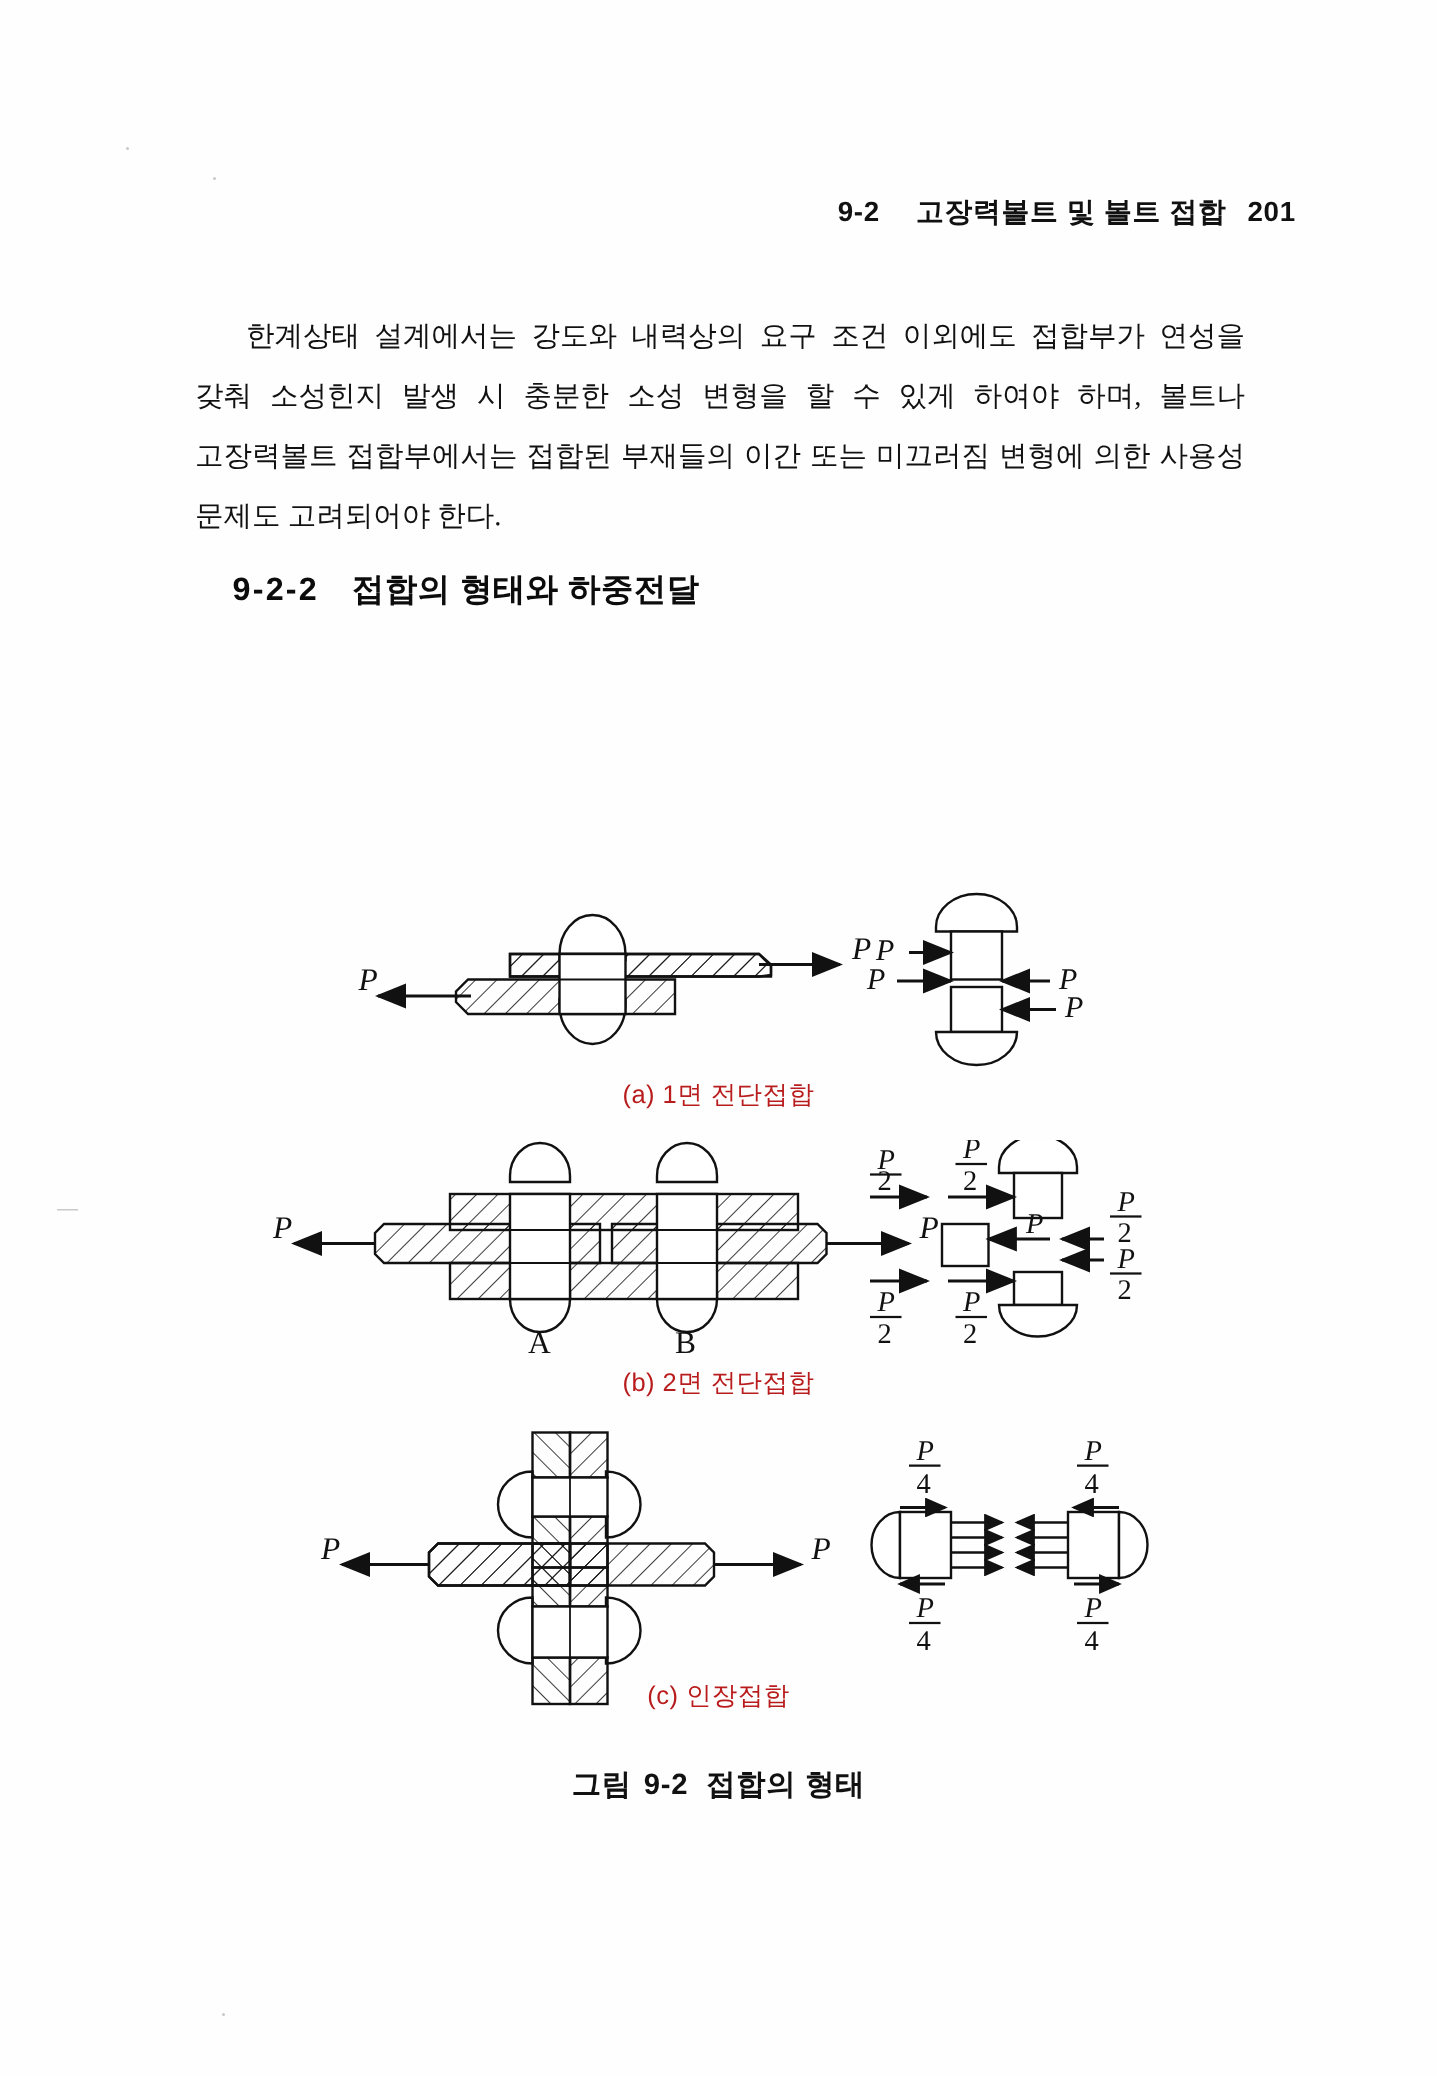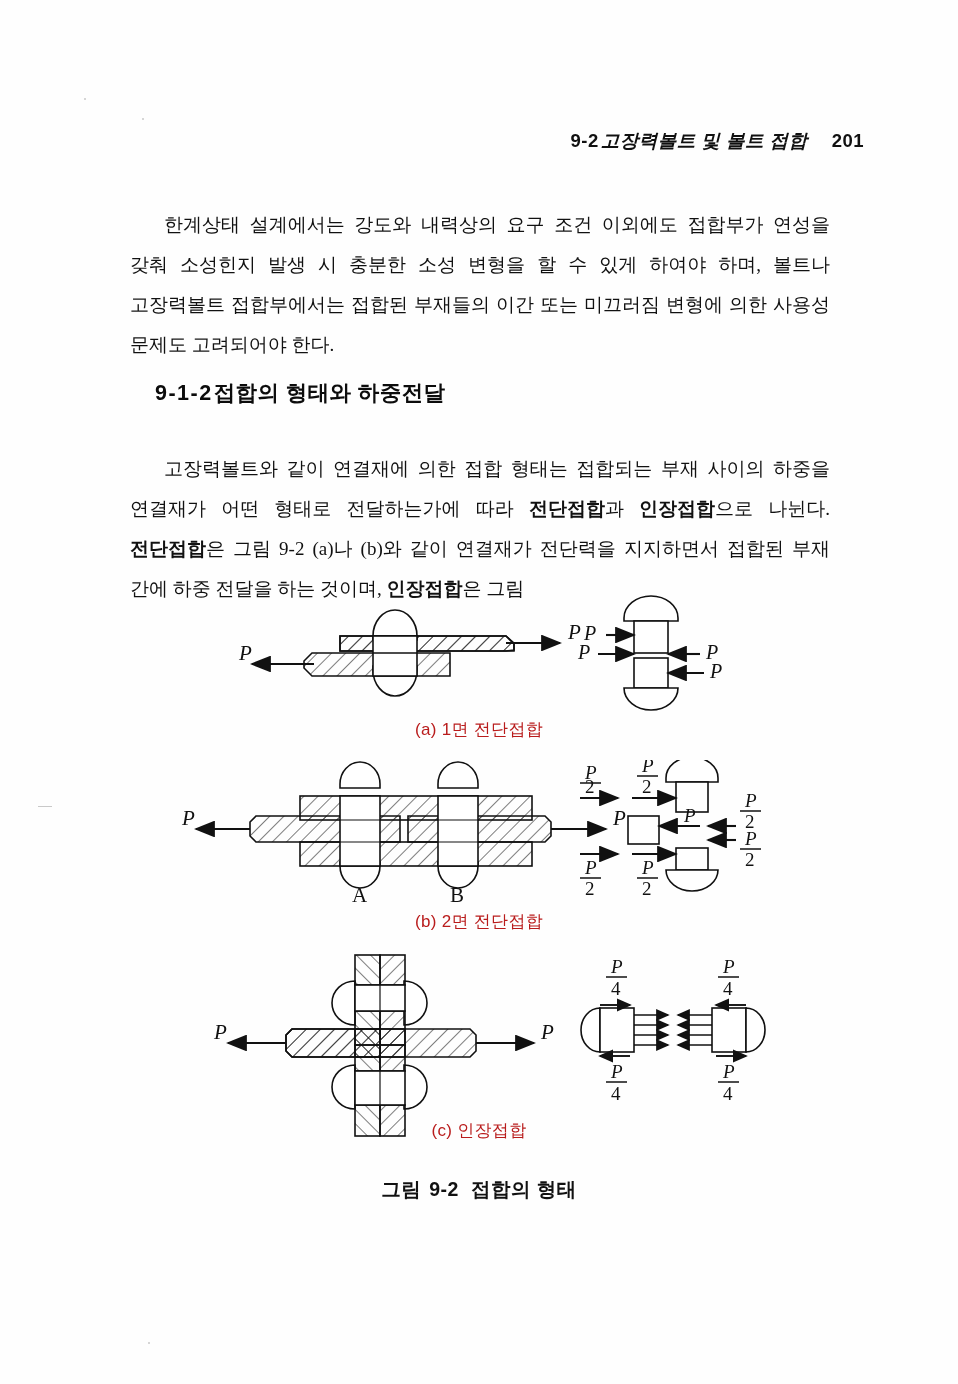--- a/index.html
+++ b/index.html
@@ -25,22 +25,22 @@
     top: 128px;
     right: 94px;
     font-family: "Liberation Sans", "DejaVu Sans", sans-serif;
     font-size: 18.5px;
     font-weight: 700;
     letter-spacing: 0.5px;
     white-space: nowrap;
     color: #111;
   }
   .page-header .hdr-sec { font-weight: 600; }
-  .page-header .hdr-title { font-weight: 600; margin-left: 2px; font-style: italic; }
-  .page-header .hdr-num { font-weight: 700; margin-left: 24px; }
+  .page-header .hdr-title { font-weight: 600; margin-left: 24px; }
+  .page-header .hdr-num { font-weight: 700; margin-left: 14px; }
 
   
   .para {
     position: absolute;
     left: 130px;
     width: 700px;
     font-size: 19px;
     line-height: 40px;
     text-align: justify;
     text-justify: inter-character;
@@ -58,21 +58,21 @@
     left: 155px;
     top: 360px;
     font-family: "Liberation Sans", "DejaVu Sans", sans-serif;
     font-size: 21.5px;
     font-weight: 700;
     letter-spacing: 0.4px;
     white-space: nowrap;
     color: #0c0c0c;
   }
   .section-heading .sec-num { letter-spacing: 1.5px; }
-  .section-heading .sec-text { margin-left: 1px; }
+  .section-heading .sec-text { margin-left: 22px; }
 
   
   #figure {
     position: absolute;
     left: 0;
     top: 588px;
     width: 958px;
     height: 640px;
   }
   .fig-svg { display: block; }
@@ -118,24 +118,23 @@
 
 <div id="page">
 
   <div class="page-header">
     <span class="hdr-sec">9-2</span><span class="hdr-title">고장력볼트 및 볼트 접합</span><span class="hdr-num">201</span>
   </div>
 
   <p class="para" id="para1">한계상태 설계에서는 강도와 내력상의 요구 조건 이외에도 접합부가 연성을 갖춰 소성힌지 발생 시 충분한 소성 변형을 할 수 있게 하여야 하며, 볼트나 고장력볼트 접합부에서는 접합된 부재들의 이간 또는 미끄러짐 변형에 의한 사용성 문제도 고려되어야 한다.</p>
 
   <h2 class="section-heading">
-    <span class="sec-num">9-1-2</span><span class="sec-text">접합의 형태와 하중전달</span>
+    <span class="sec-num">9-2-2</span><span class="sec-text">접합의 형태와 하중전달</span>
   </h2>
 
-  <p class="para" id="para2">고장력볼트와 같이 연결재에 의한 접합 형태는 접합되는 부재 사이의 하중을 연결재가 어떤 형태로 전달하는가에 따라 <b>전단접합</b>과 <b>인장접합</b>으로 나뉜다. <b>전단접합</b>은 그림 9-2 (a)나 (b)와 같이 연결재가 전단력을 지지하면서 접합된 부재 간에 하중 전달을 하는 것이며, <b>인장접합</b>은 그림</p>
 
   <div id="figure">
 
     <svg class="fig-svg" width="958" height="130" viewBox="0 0 958 130" style="position:absolute;top:0;left:0;">
       <defs>
         <pattern id="hatchR" width="10" height="10" patternUnits="userSpaceOnUse" patternTransform="rotate(45)">
           <line x1="0" y1="0" x2="0" y2="10" stroke="#111" stroke-width="1.1"></line>
         </pattern>
         <pattern id="hatchL" width="10" height="10" patternUnits="userSpaceOnUse" patternTransform="rotate(-45)">
           <line x1="0" y1="0" x2="0" y2="10" stroke="#111" stroke-width="1.1"></line>

